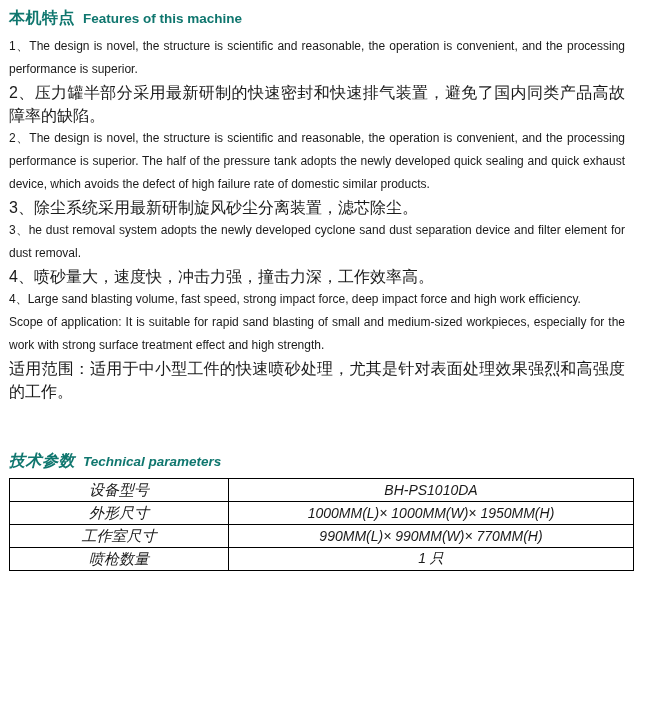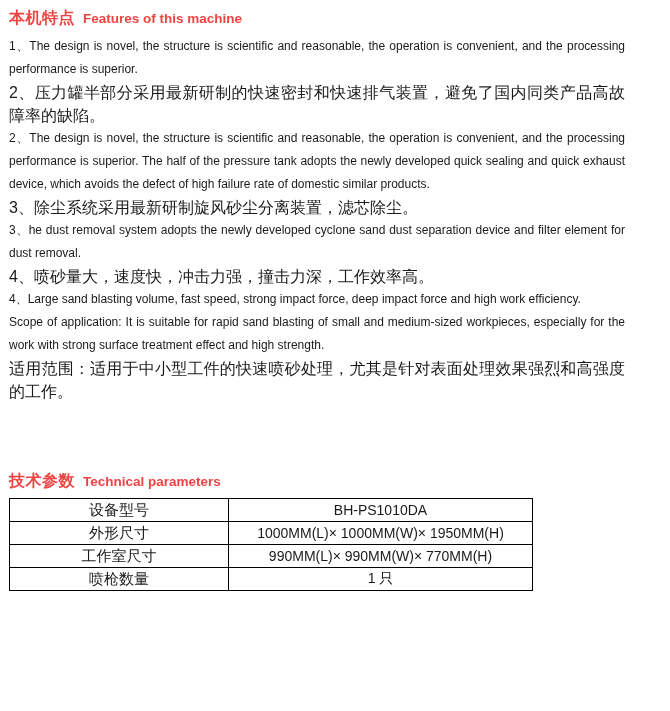--- a/index.html
+++ b/index.html
@@ -19,21 +19,21 @@
     padding: 8px 0 0 9px;
   }
   .text-col {
     width: 616px;
   }
   
   .sec-heading {
     display: flex;
     align-items: baseline;
     gap: 8px;
-    color: #ef4444;
+    color: #0f766e;
     margin: 0 0 6px 0;
     white-space: nowrap;
   }
   .sec-heading .cn-h {
     font-size: 16px;
     font-weight: bold;
     letter-spacing: 0.5px;
   }
   .sec-heading .en-h {
     font-size: 13.5px;
@@ -49,25 +49,26 @@
   p.cn {
     font-size: 16px;
     line-height: 23px;
   }
   p.en {
     font-size: 12px;
     line-height: 23px;
   }
   
   .params {
-    margin-top: 68px;
+    margin-top: 48px;
+    font-style: italic;
   }
   table.param-table {
     border-collapse: collapse;
-    width: 524px;
+    width: 625px;
     margin-top: 4px;
     table-layout: fixed;
   }
   table.param-table td {
     border: 1px solid #000000;
     text-align: center;
     vertical-align: middle;
     height: 22px;
     padding: 0 4px;
     overflow: hidden;

